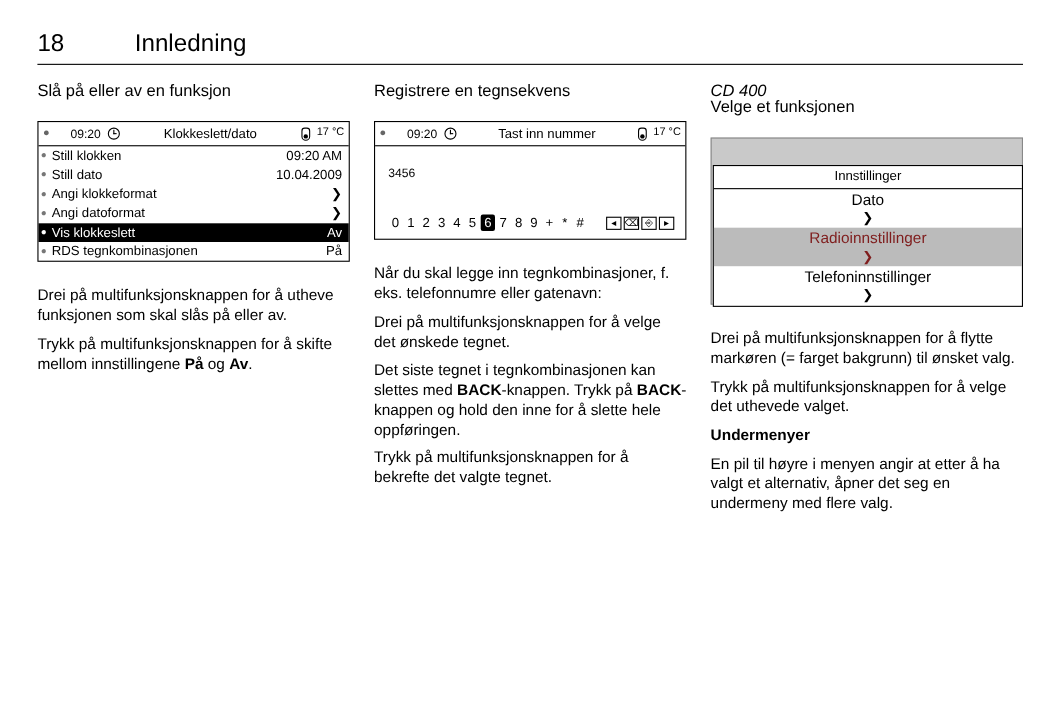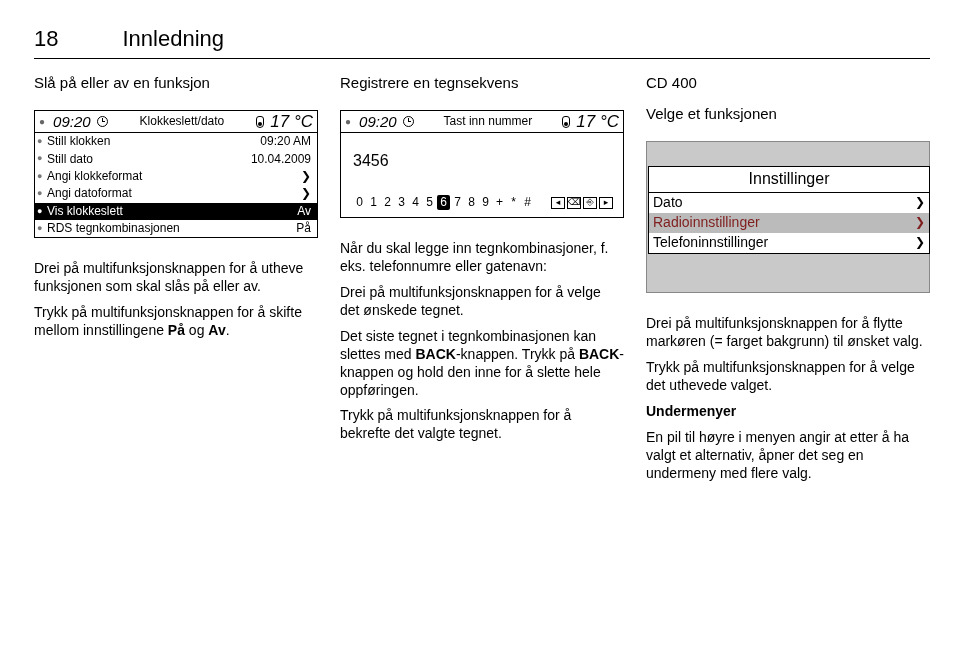--- a/index.html
+++ b/index.html
@@ -43,21 +43,22 @@
     min-width: 0;
     font-size: 14px;
     line-height: 1.28;
   }
   .col h3 {
     font-size: 15px;
     font-weight: 400;
     margin: 0 0 18px 0;
   }
   .col h3.twoline {
-    margin-bottom: 16px;
+    margin-bottom: 0;
+    font-style: italic;
   }
   .col h3.sub {
     margin-top: -4px;
     margin-bottom: 18px;
   }
   .col p { margin: 0 0 8px 0; }
   .bold { font-weight: bold; }
   .subhead { font-weight: bold; margin-top: 8px; }
 
   
@@ -72,40 +73,40 @@
   }
   .screen .status {
     display: flex;
     align-items: center;
     height: 22px;
     border-bottom: 1px solid #000;
     padding: 0 4px;
     gap: 4px;
   }
   .status .dot { font-size: 10px; line-height: 1; margin-right: 2px; color:#666;}
-  .status .clock { font-size: 15px; margin-left:2px;font-style:italic; }
+  .status .clock { font-size: 11px; margin-left:13px; }
   .status .clockicon {
     width: 11px; height: 11px; border:1px solid #000; border-radius:50%;
     display:inline-block; position:relative; margin-left:2px;
   }
   .status .clockicon::before{
     content:""; position:absolute; left:4px; top:1px; width:1px; height:4px; background:#000;
   }
   .status .clockicon::after{
     content:""; position:absolute; left:4px; top:4px; width:3px; height:1px; background:#000;
   }
   .status .title { flex:1; text-align:center; font-size:12px; }
   .status .temp-icon {
     width:8px; height:12px; border:1px solid #000; border-radius: 3px 3px 4px 4px;
     display:inline-block; position:relative; margin-right:2px;
   }
   .status .temp-icon::after{
     content:""; position:absolute; left:1px; bottom:1px; width:4px; height:4px; background:#000; border-radius:50%;
   }
-  .status .temp { font-size:17px;font-style:italic; }
+  .status .temp { font-size:10px; }
 
   .menu { }
   .menu-row {
     display:flex; align-items:center;
     padding: 1px 6px 1px 2px;
     min-height: 17px;
   }
   .menu-row .mdot { font-size:9px; color:#777; width:10px; }
   .menu-row .mlabel { flex:1; }
   .menu-row .mval { text-align:right; }
@@ -113,21 +114,21 @@
   .menu-row.last { border-top:0; }
   .menu-row .chev { font-size:12px; }
 
   
   .digit-entry {
     padding: 18px 8px 4px 8px;
     min-height: 84px;
     display:flex; flex-direction:column; justify-content:space-between;
   }
   .entered {
-    font-size: 16px;
+    font-size: 11px;
     padding-left: 4px;
   }
   .number-line {
     display:flex; align-items:center; gap:1px;
     padding: 0 2px 3px 4px;
   }
   .dchar {
     width: 13px; text-align:center; font-size:12px;
   }
   .dchar.sel {
@@ -155,24 +156,24 @@
   .screen3 .innerbox {
     background:#fff;
     border:1px solid #000;
     margin: 0 0 0 0;
     position:absolute;
     right:-1px;
     top:24px;
     width: 100%;
   }
   .screen3 .innerbox .titlebar{
-    text-align:center; font-size:16px; padding:2px 12px;
+    text-align:center; font-size:12px; padding:2px 12px;
     border-bottom:1px solid #000;
   }
-  .screen3 .menu-row { padding-left: 4px; padding-right: 4px; }
+  .screen3 .menu-row { padding-left: 4px; padding-right: 4px; flex-direction: column; }
   .screen3 .menu-row.selgrey { background:#bbb; color:#7f1d1d; }
 </style>
 </head>
 <body>
 
 <div class="page">
 
   <div class="header-row">
     <span class="page-num">18</span>
     <span class="page-title">Innledning</span>

